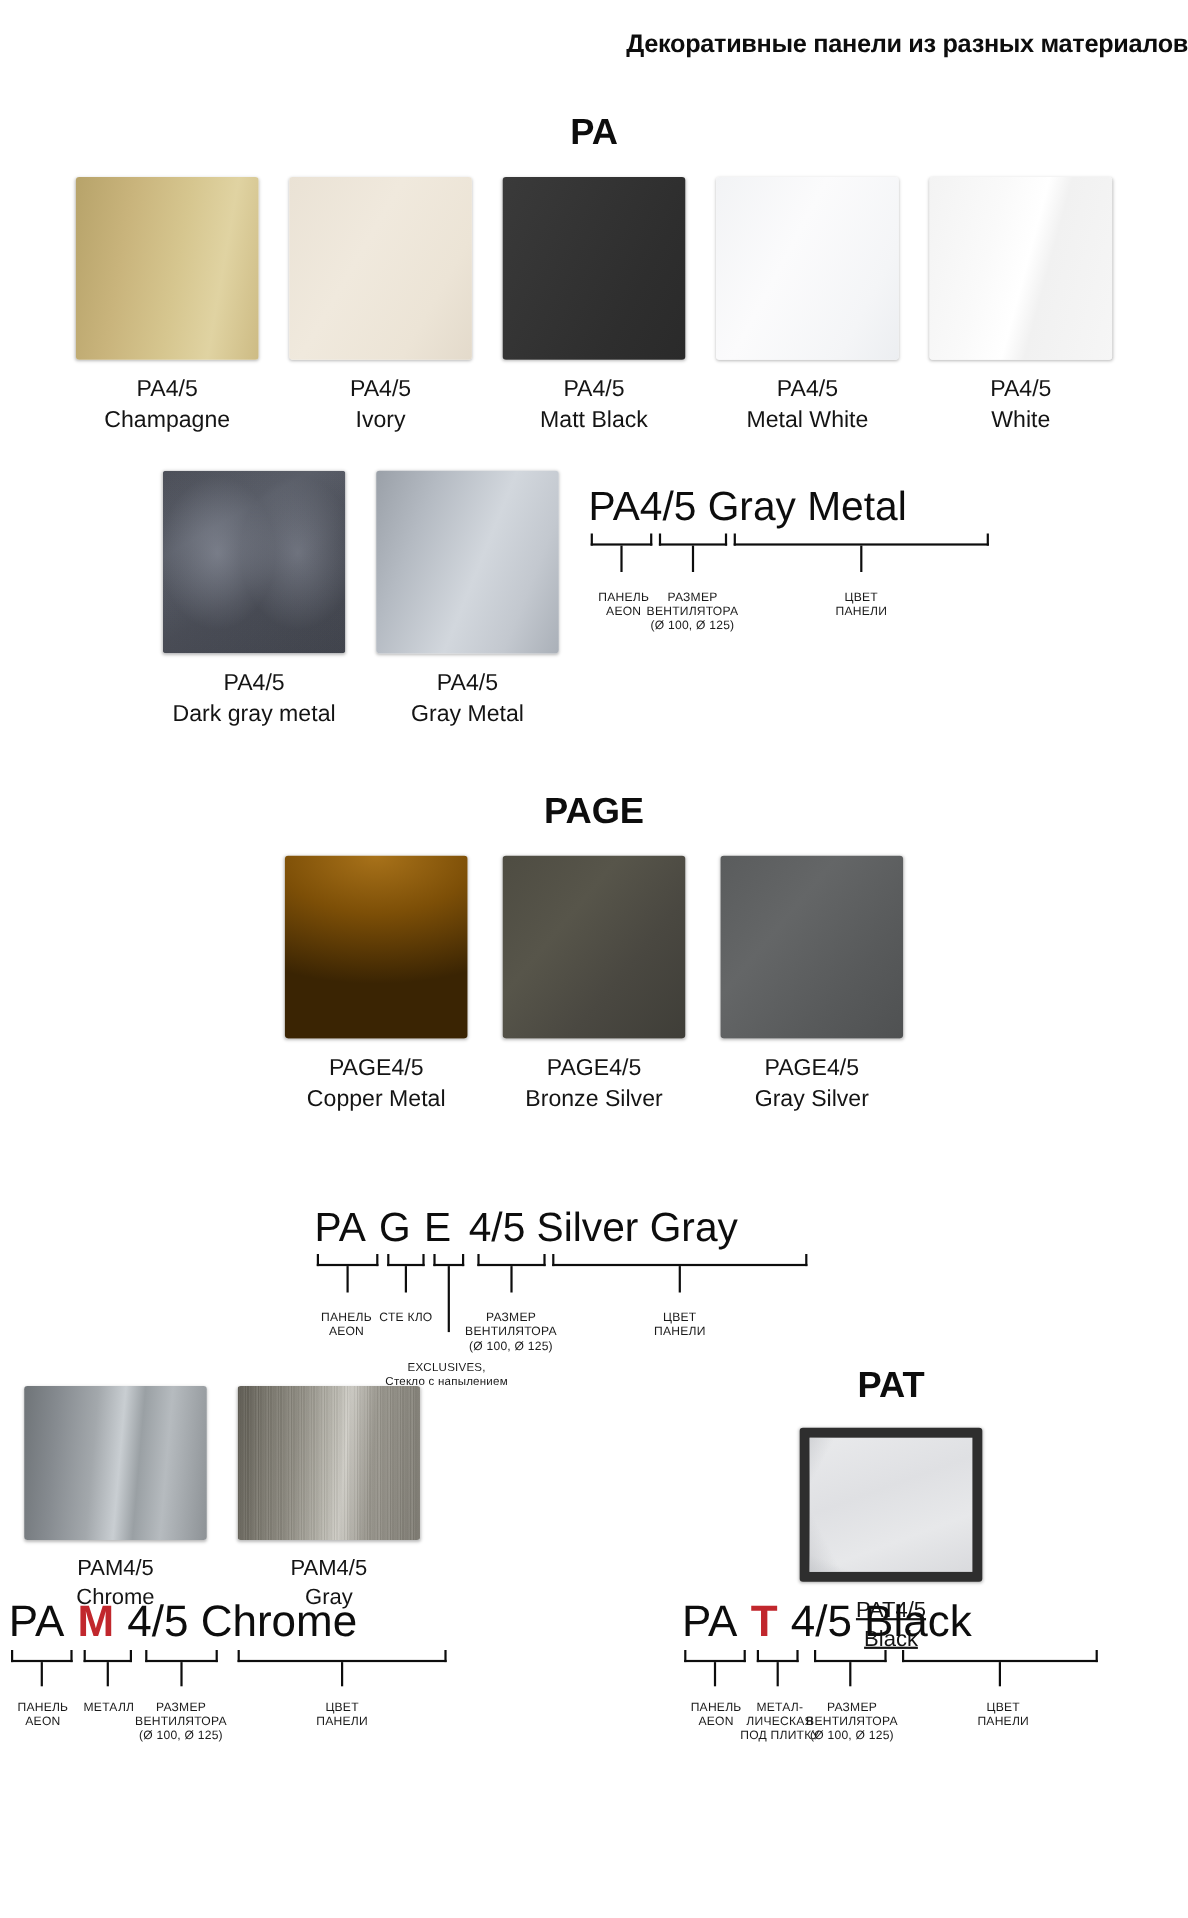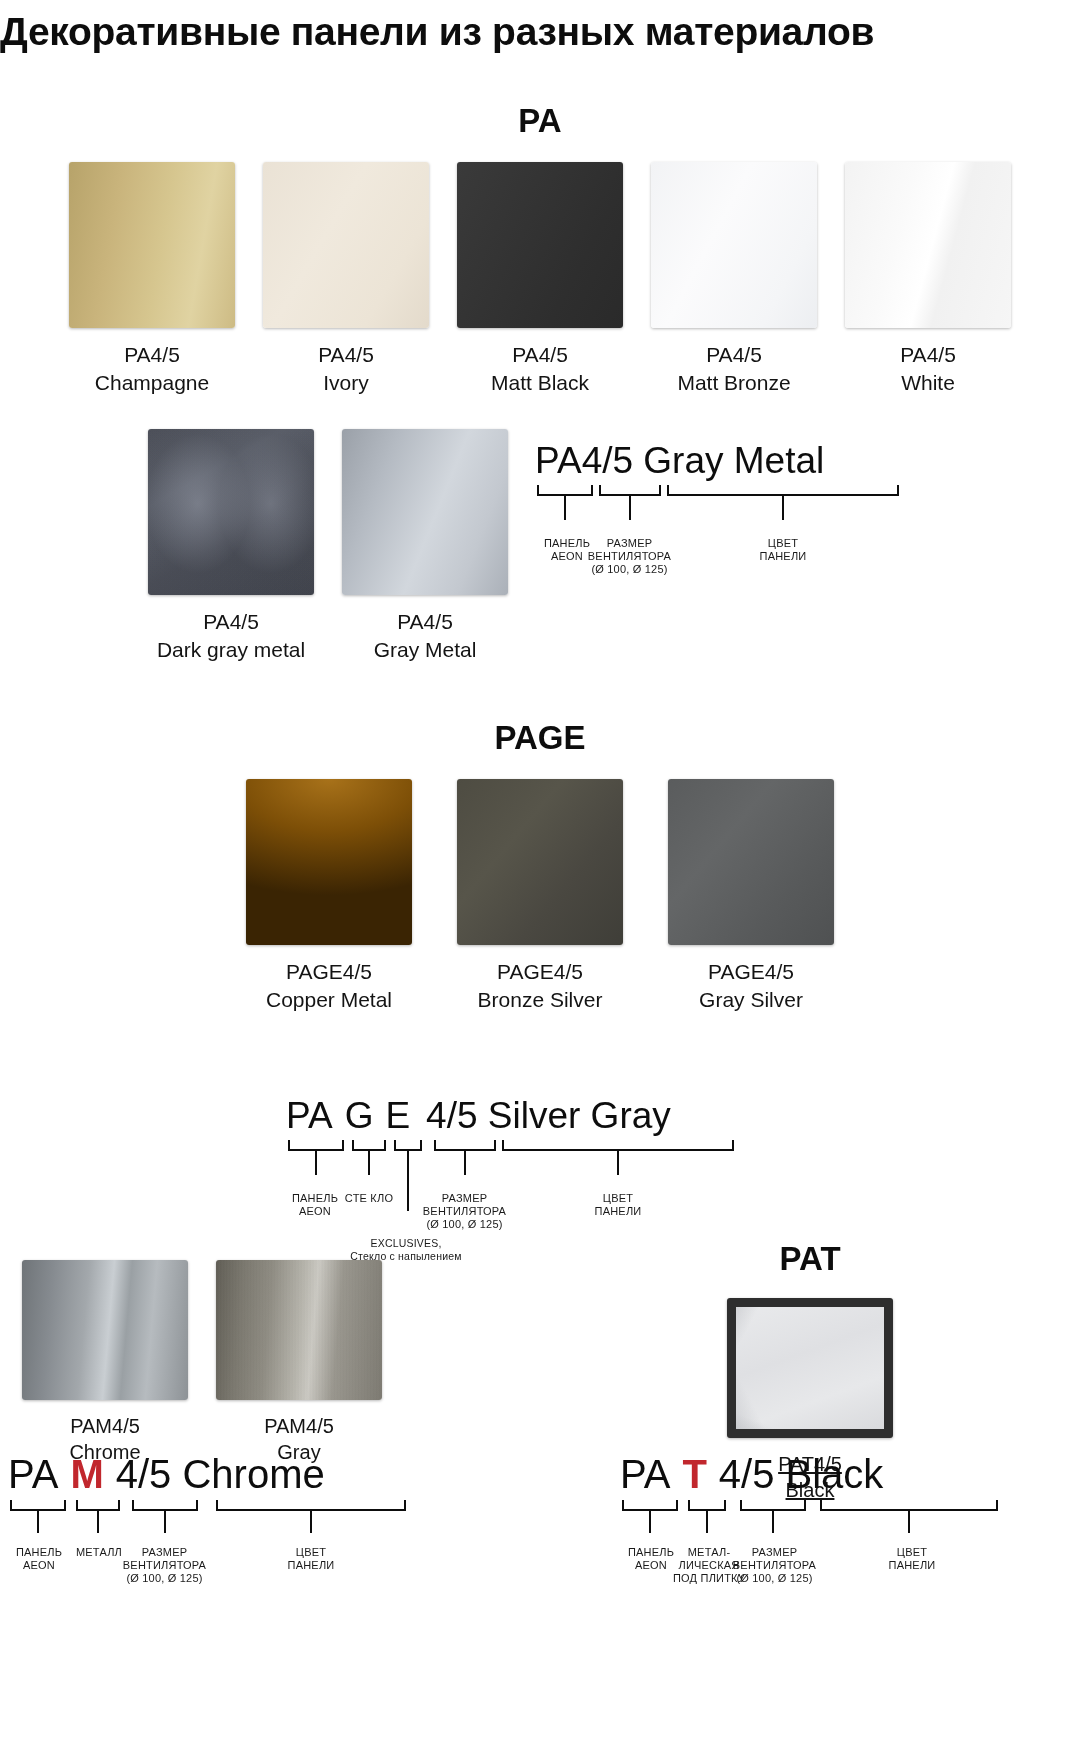--- a/index.html
+++ b/index.html
@@ -10,25 +10,25 @@
   body {
     width: 1080px; height: 1744px;
     font-family: "Liberation Sans", "DejaVu Sans", sans-serif;
     color: #111111;
     position: relative;
     overflow: hidden;
   }
 
   
   .page-title {
-    text-align: left;
-    font-size: 39px;
+    text-align: right;
+    font-size: 23px;
     font-weight: bold;
     letter-spacing: -0.3px;
-    padding-top: 10px;
+    padding-top: 26px;
     color: #0d0d0d;
   }
   .section-title {
     text-align: center;
     font-size: 33px;
     font-weight: bold;
     color: #0d0d0d;
   }
   .section-title.pa    { margin-top: 48px; }
   .section-title.page  { margin-top: 0; }
@@ -162,21 +162,21 @@
   <div class="cell">
     <div class="swatch m-ivory" style="width:166px;height:166px;"></div>
     <div class="cap"><span>PA4/5</span><br><span>Ivory</span></div>
   </div>
   <div class="cell">
     <div class="swatch m-mattblack" style="width:166px;height:166px;"></div>
     <div class="cap"><span>PA4/5</span><br><span>Matt Black</span></div>
   </div>
   <div class="cell">
     <div class="swatch m-mattwhite" style="width:166px;height:166px;"></div>
-    <div class="cap"><span>PA4/5</span><br><span>Matt Bronze</span></div>
+    <div class="cap"><span>PA4/5</span><br><span>Metal White</span></div>
   </div>
   <div class="cell">
     <div class="swatch m-white" style="width:166px;height:166px;"></div>
     <div class="cap"><span>PA4/5</span><br><span>White</span></div>
   </div>
 </div>
 
 <div class="row" style="margin-top:32px; gap:28px; justify-content:flex-start; padding-left:148px;">
   <div class="cell">
     <div class="swatch m-darkgray" style="width:166px;height:166px;"></div>
@@ -206,21 +206,21 @@
 AEON</div>
   <div class="legend" style="left:32px;  top:97px;  width:125px;">РАЗМЕР
 ВЕНТИЛЯТОРА
 (Ø 100, Ø 125)</div>
   <div class="legend" style="left:210px; top:97px;  width:76px;">ЦВЕТ
 ПАНЕЛИ</div>
 </div>
 
 <div class="section-title page" style="margin-top:55px;">PAGE</div>
 
-<div class="row" style="margin-top:22px; gap:45px;">
+<div class="row" style="margin-top:22px; gap:32px;">
   <div class="cell">
     <div class="swatch m-copper" style="width:166px;height:166px;"></div>
     <div class="cap"><span>PAGE4/5</span><br><span>Copper Metal</span></div>
   </div>
   <div class="cell">
     <div class="swatch m-bronze" style="width:166px;height:166px;"></div>
     <div class="cap"><span>PAGE4/5</span><br><span>Bronze Silver</span></div>
   </div>
   <div class="cell">
     <div class="swatch m-graysilver" style="width:166px;height:166px;"></div>

